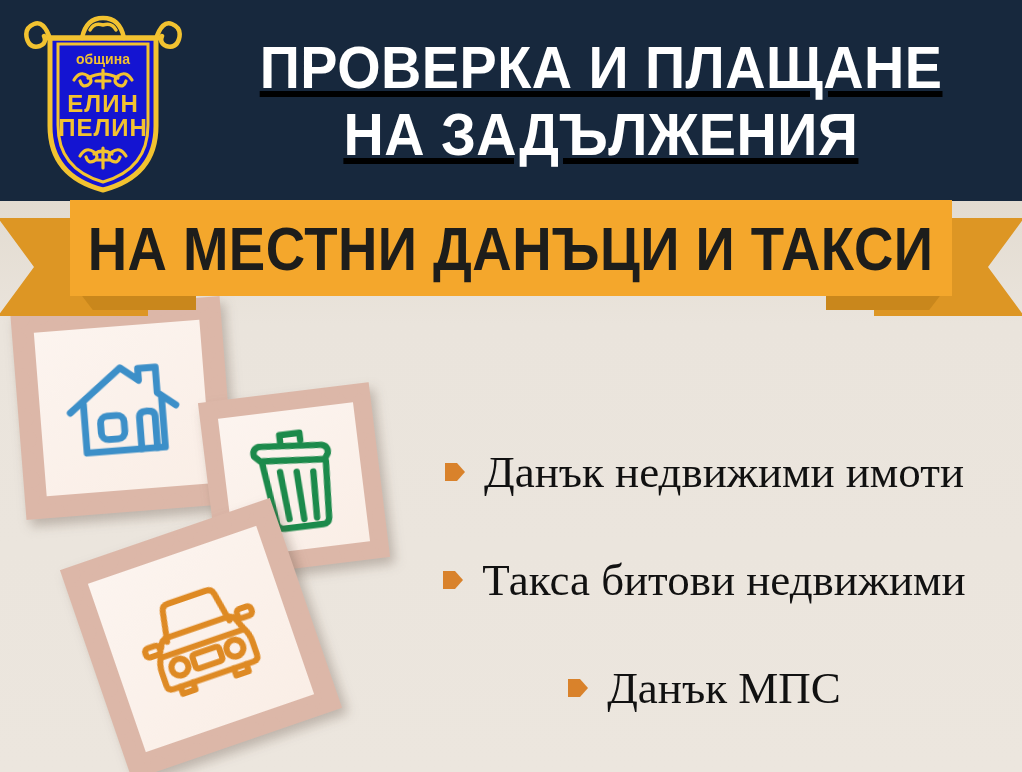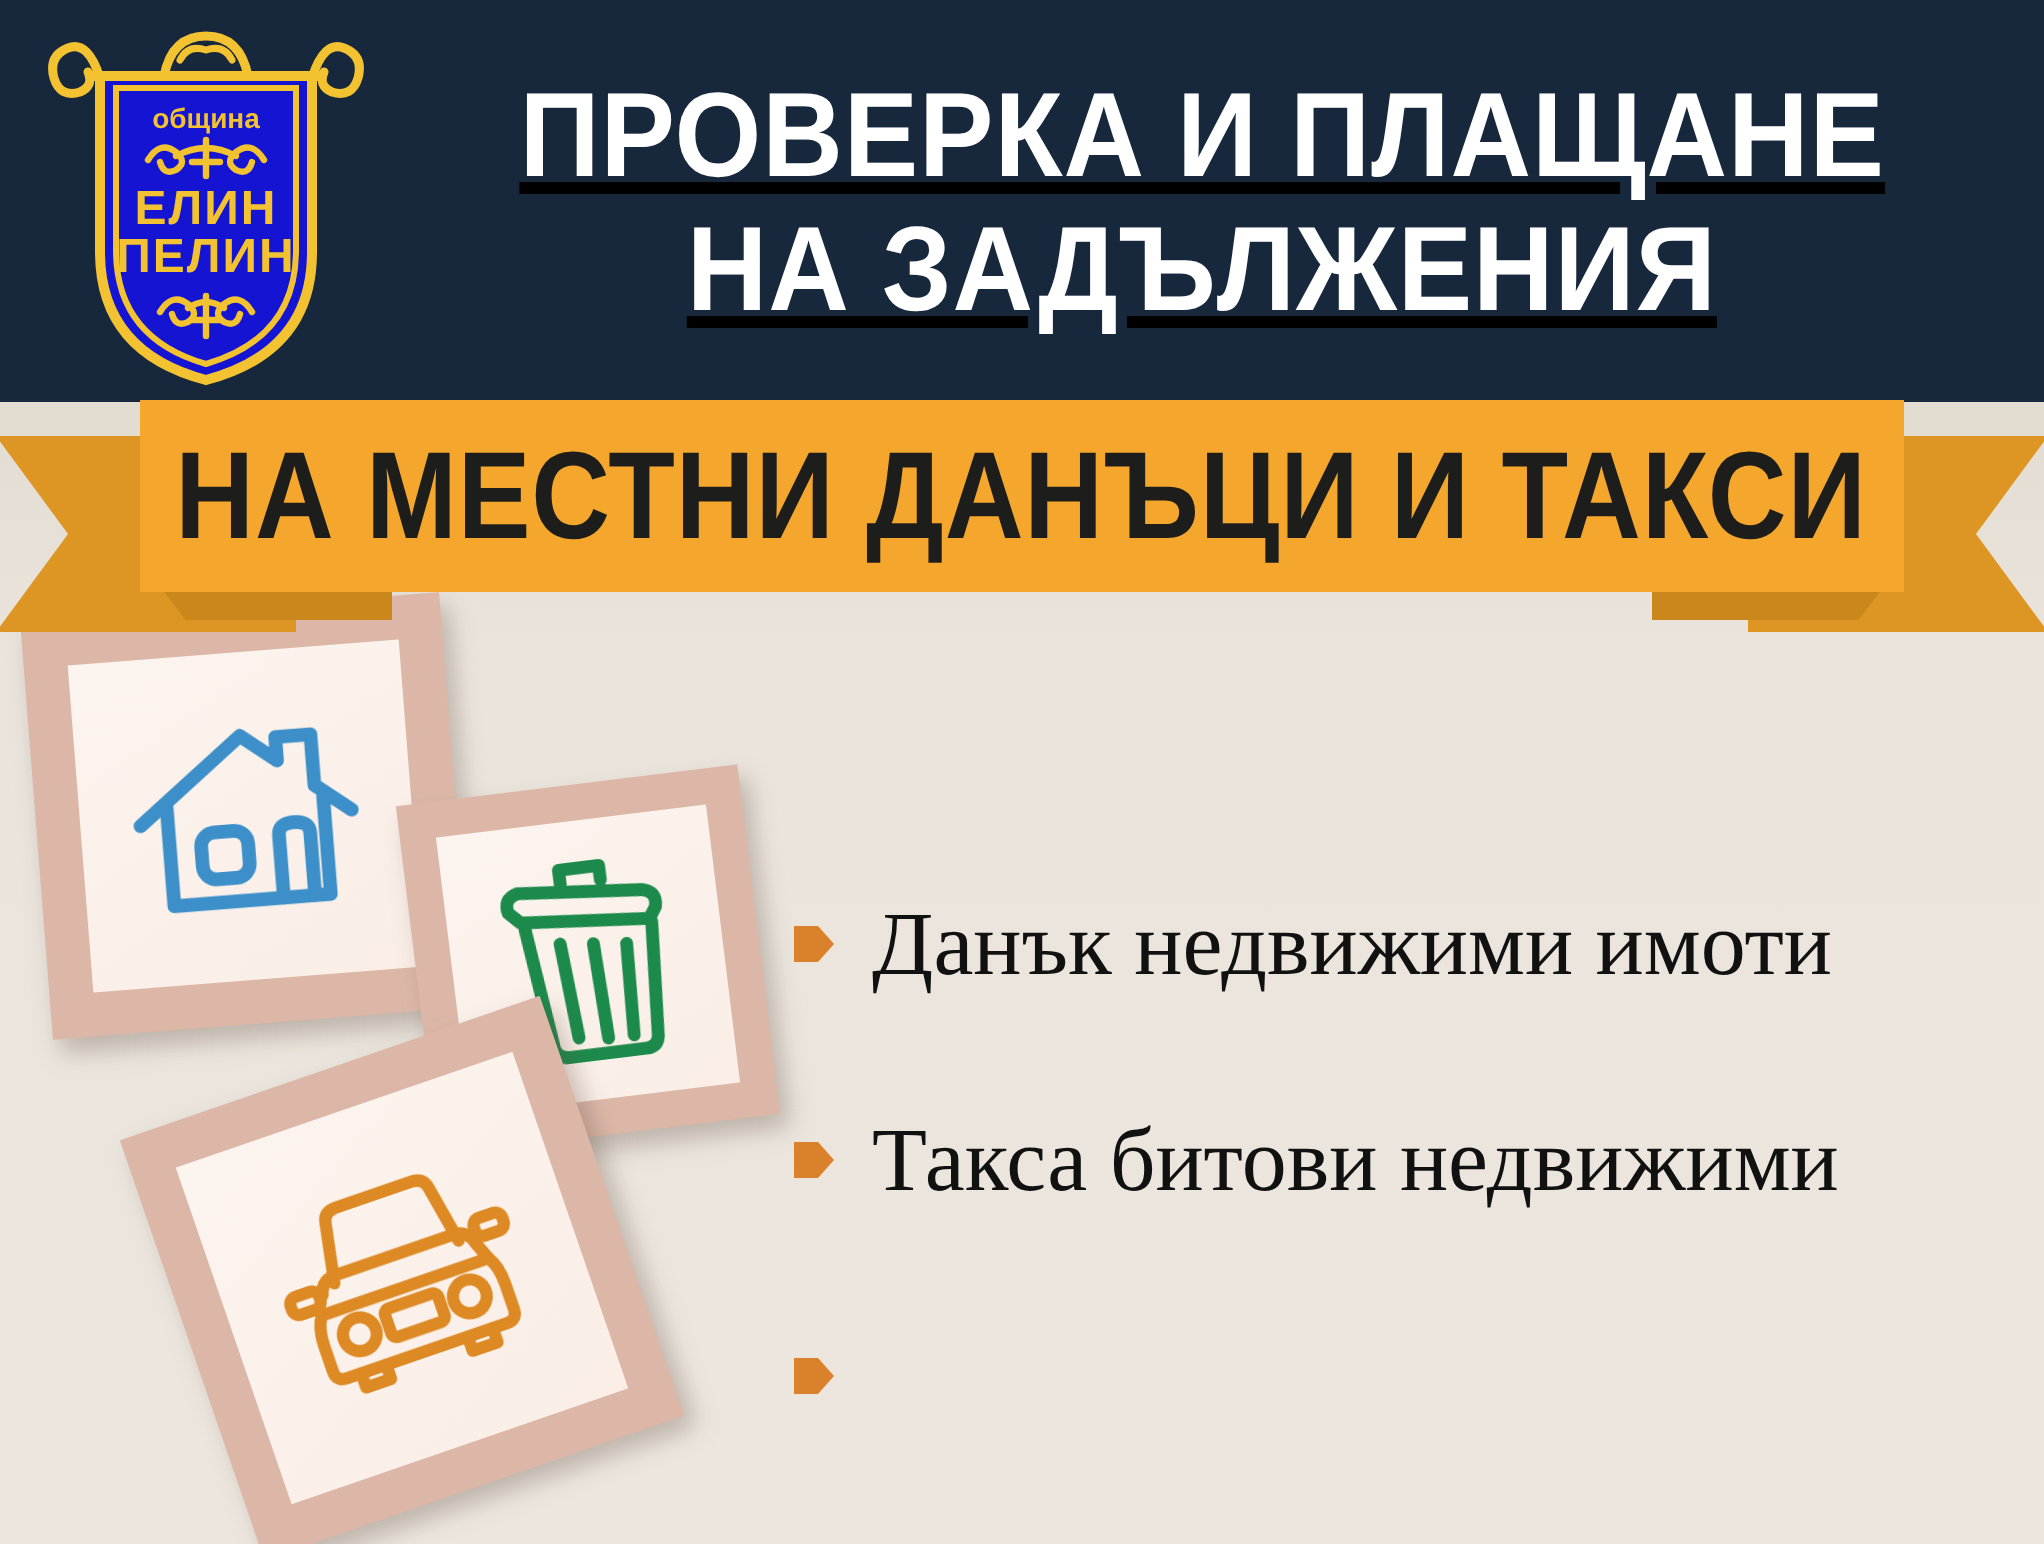--- a/index.html
+++ b/index.html
@@ -169,20 +169,21 @@
     position: absolute;
     left: 396px;
     top: 418px;
     width: 616px;
     z-index: 4;
   }
   .list-item {
     display: flex;
     align-items: center;
     height: 108px;
+    justify-content: center;
   }
   .bullet {
     width: 22px;
     height: 24px;
     flex: 0 0 22px;
     margin-right: 18px;
   }
   .list-label {
     color: #111111;
     font-family: "Liberation Serif", "DejaVu Serif", serif;
@@ -472,16 +473,17 @@
       </span>
       <span class="list-label">Такса битови недвижими</span>
     </div>
 
     <div class="list-item">
       <span class="bullet">
         <svg viewBox="0 0 22 24" width="22" height="24" aria-hidden="true">
           <path d="M1 3 L13 3 L21 12 L13 21 L1 21 Z" fill="#D9822B"></path>
         </svg>
       </span>
+      <span class="list-label">Данък МПС</span>
     </div>
   </div>
 
 </div>
 
 </body></html>

